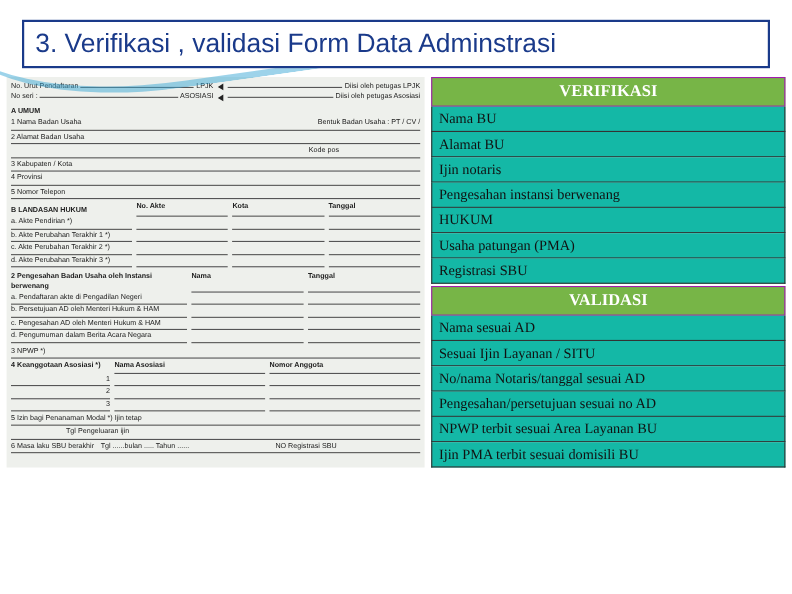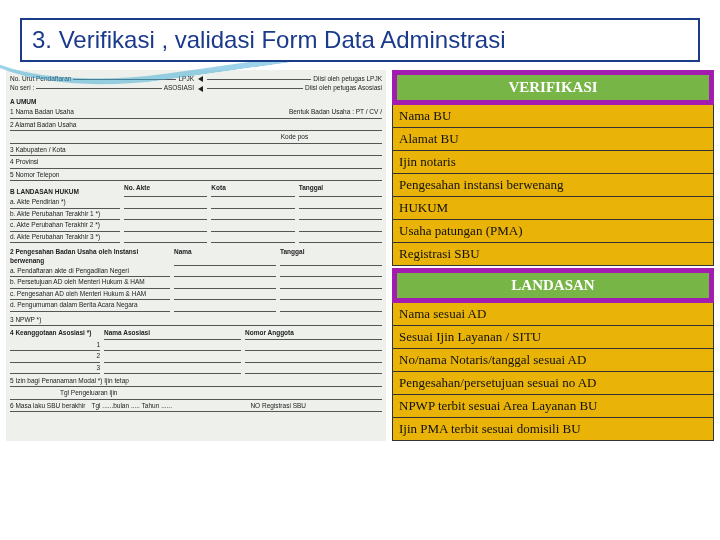--- a/index.html
+++ b/index.html
@@ -75,28 +75,28 @@
     flex: 1;
     font-family: Georgia, serif;
   }
   .panel-header {
     background: #77b547;
     color: #fff;
     font-weight: bold;
     font-size: 15px;
     text-align: center;
     padding: 4px 0;
-    border: 5px solid #a21caf;
+    border: 1px solid #a21caf;
   }
   .panel-item {
     border: 1px solid #333;
     border-top: none;
     padding: 3px 6px;
     font-size: 13px;
-    background: #eab308;
+    background: #14b8a6;
     color: #111;
     font-family: 'Times New Roman', Georgia, serif;
   }
 </style>
 </head>
 <body>
 
 <div class="swoosh"></div>
 
 <div class="title-box">
@@ -261,21 +261,21 @@
   <div class="side-panel">
     <div class="panel-header">VERIFIKASI</div>
     <div class="panel-item">Nama BU</div>
     <div class="panel-item">Alamat BU</div>
     <div class="panel-item">Ijin notaris</div>
     <div class="panel-item">Pengesahan instansi berwenang</div>
     <div class="panel-item">HUKUM</div>
     <div class="panel-item">Usaha patungan (PMA)</div>
     <div class="panel-item">Registrasi SBU</div>
 
-    <div class="panel-header" style="margin-top:2px">LANDASAN</div>
+    <div class="panel-header" style="margin-top:2px">VALIDASI</div>
     <div class="panel-item">Nama  sesuai AD</div>
     <div class="panel-item">Sesuai Ijin Layanan / SITU</div>
     <div class="panel-item">No/nama Notaris/tanggal  sesuai AD</div>
     <div class="panel-item">Pengesahan/persetujuan sesuai no AD</div>
     <div class="panel-item">NPWP terbit sesuai Area Layanan BU</div>
     <div class="panel-item">Ijin PMA terbit sesuai domisili BU</div>
   </div>
 
 </div>
 

